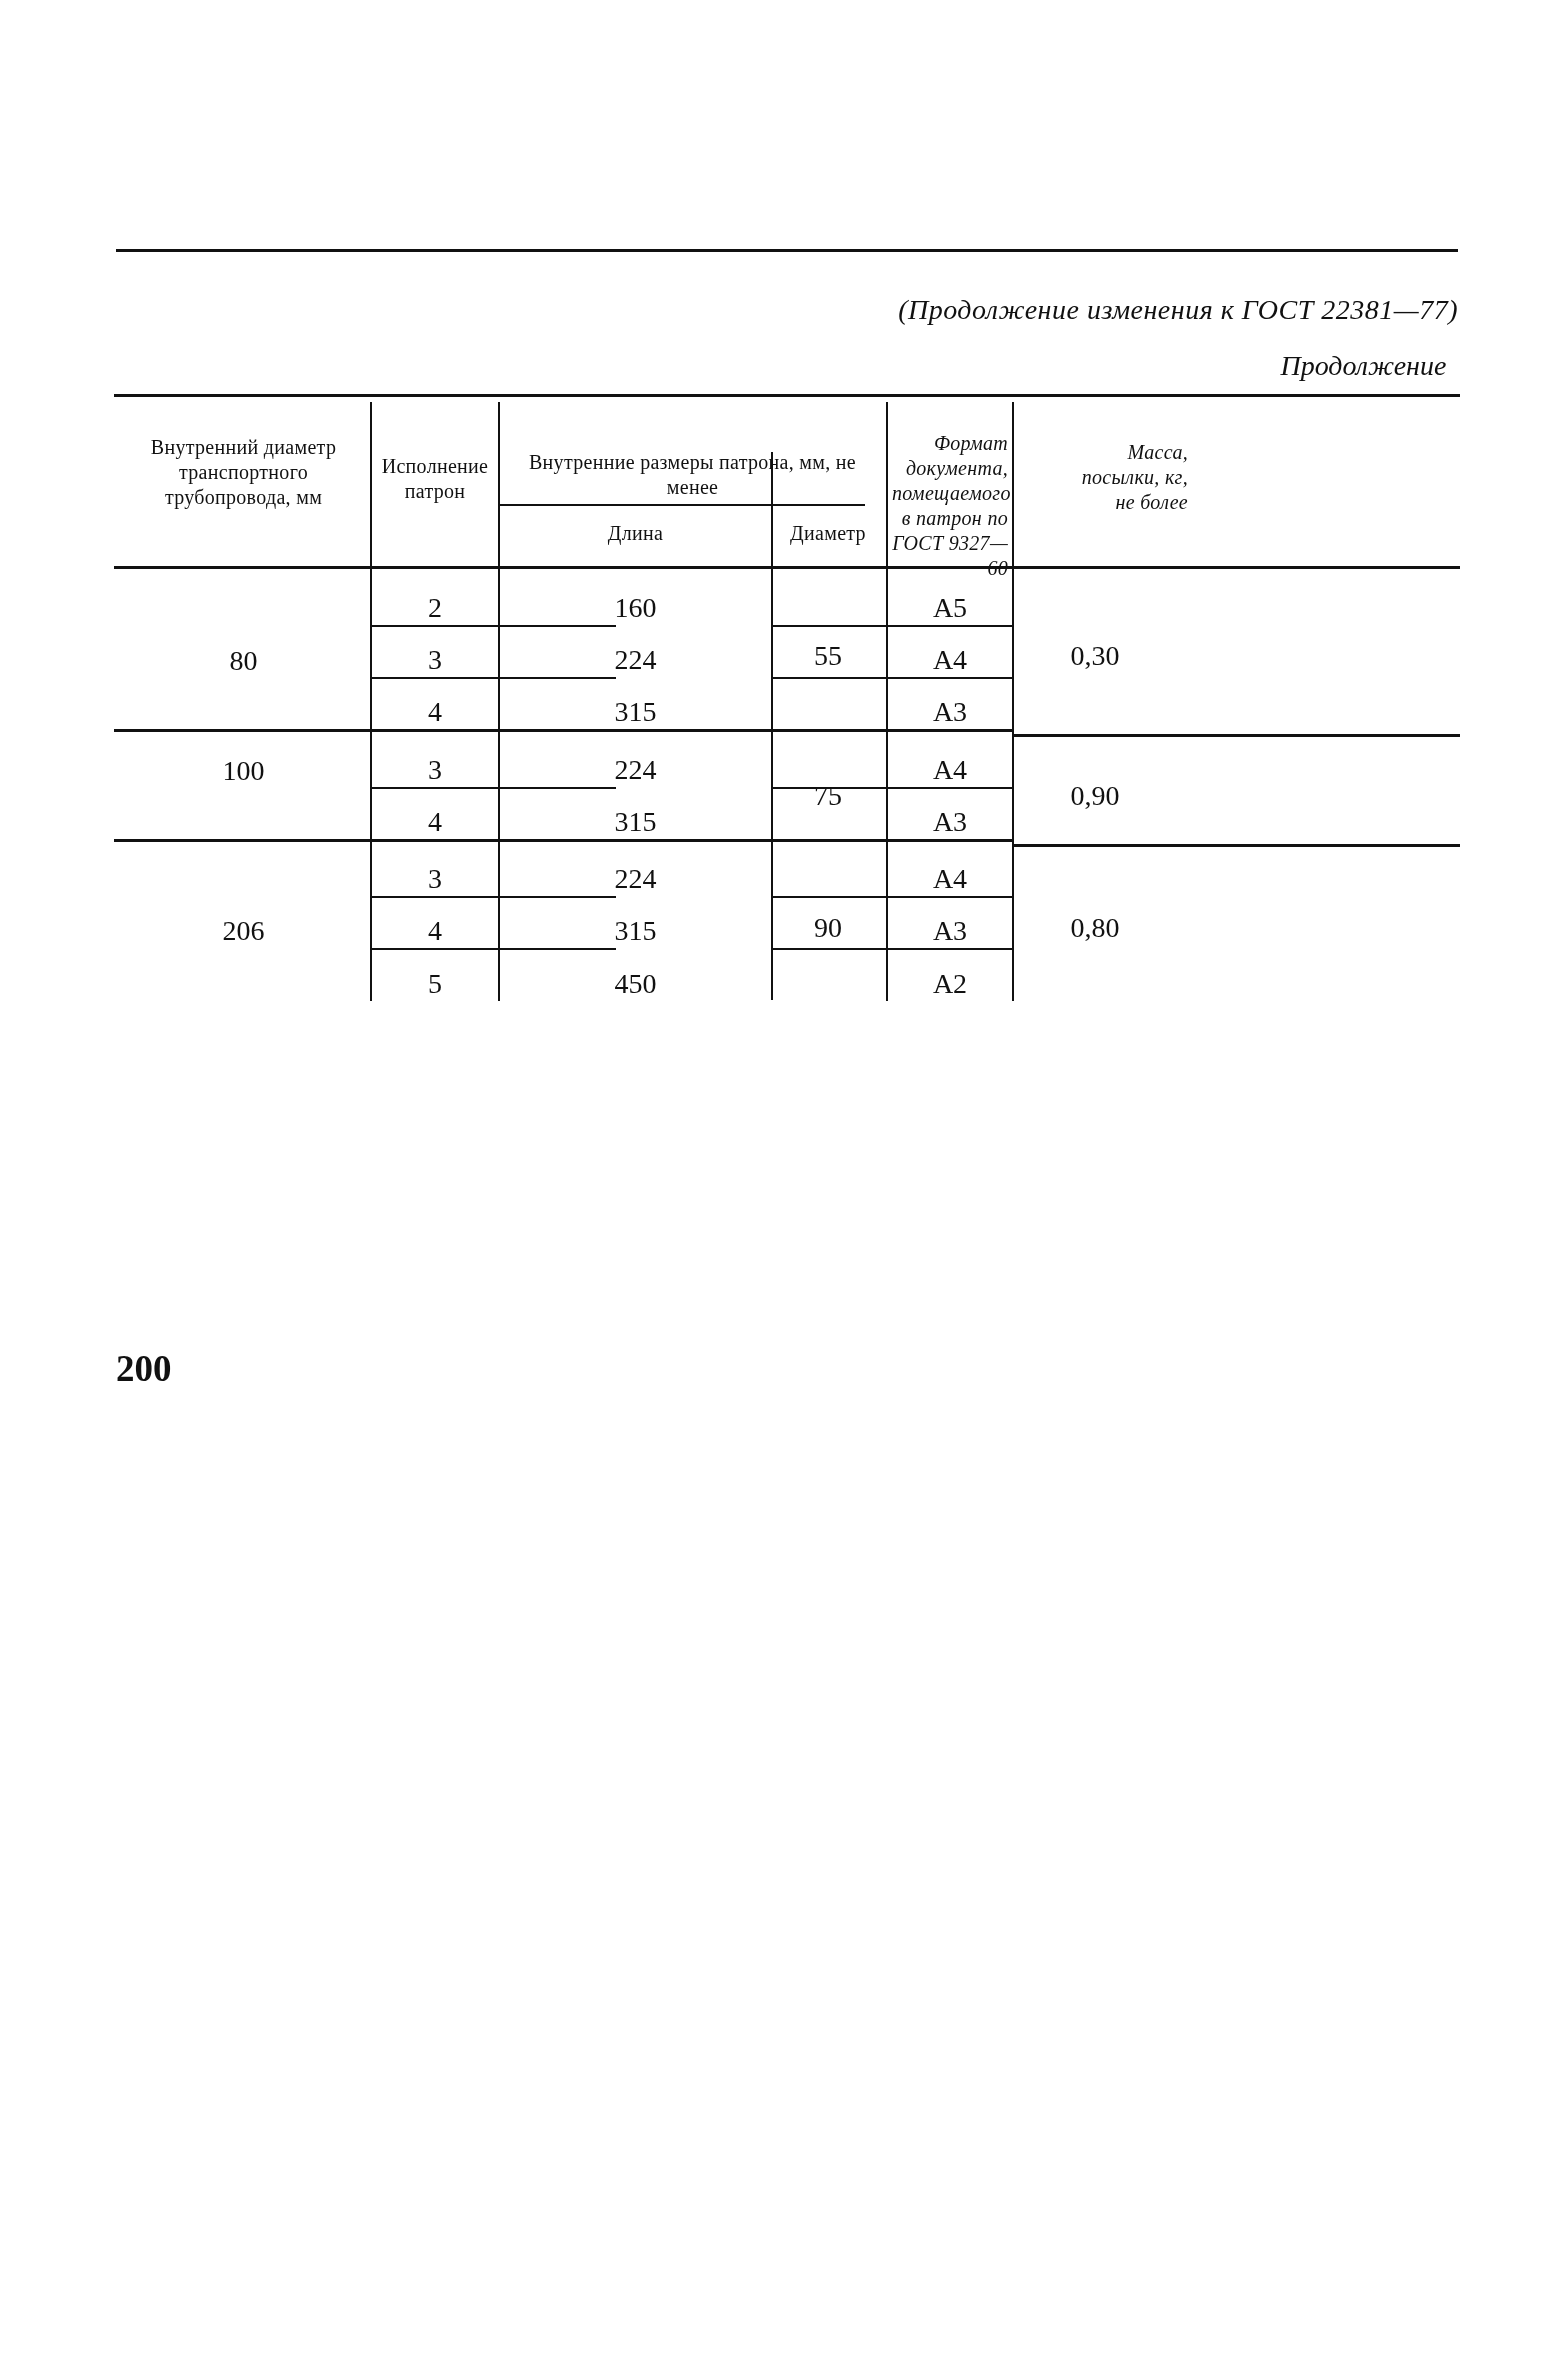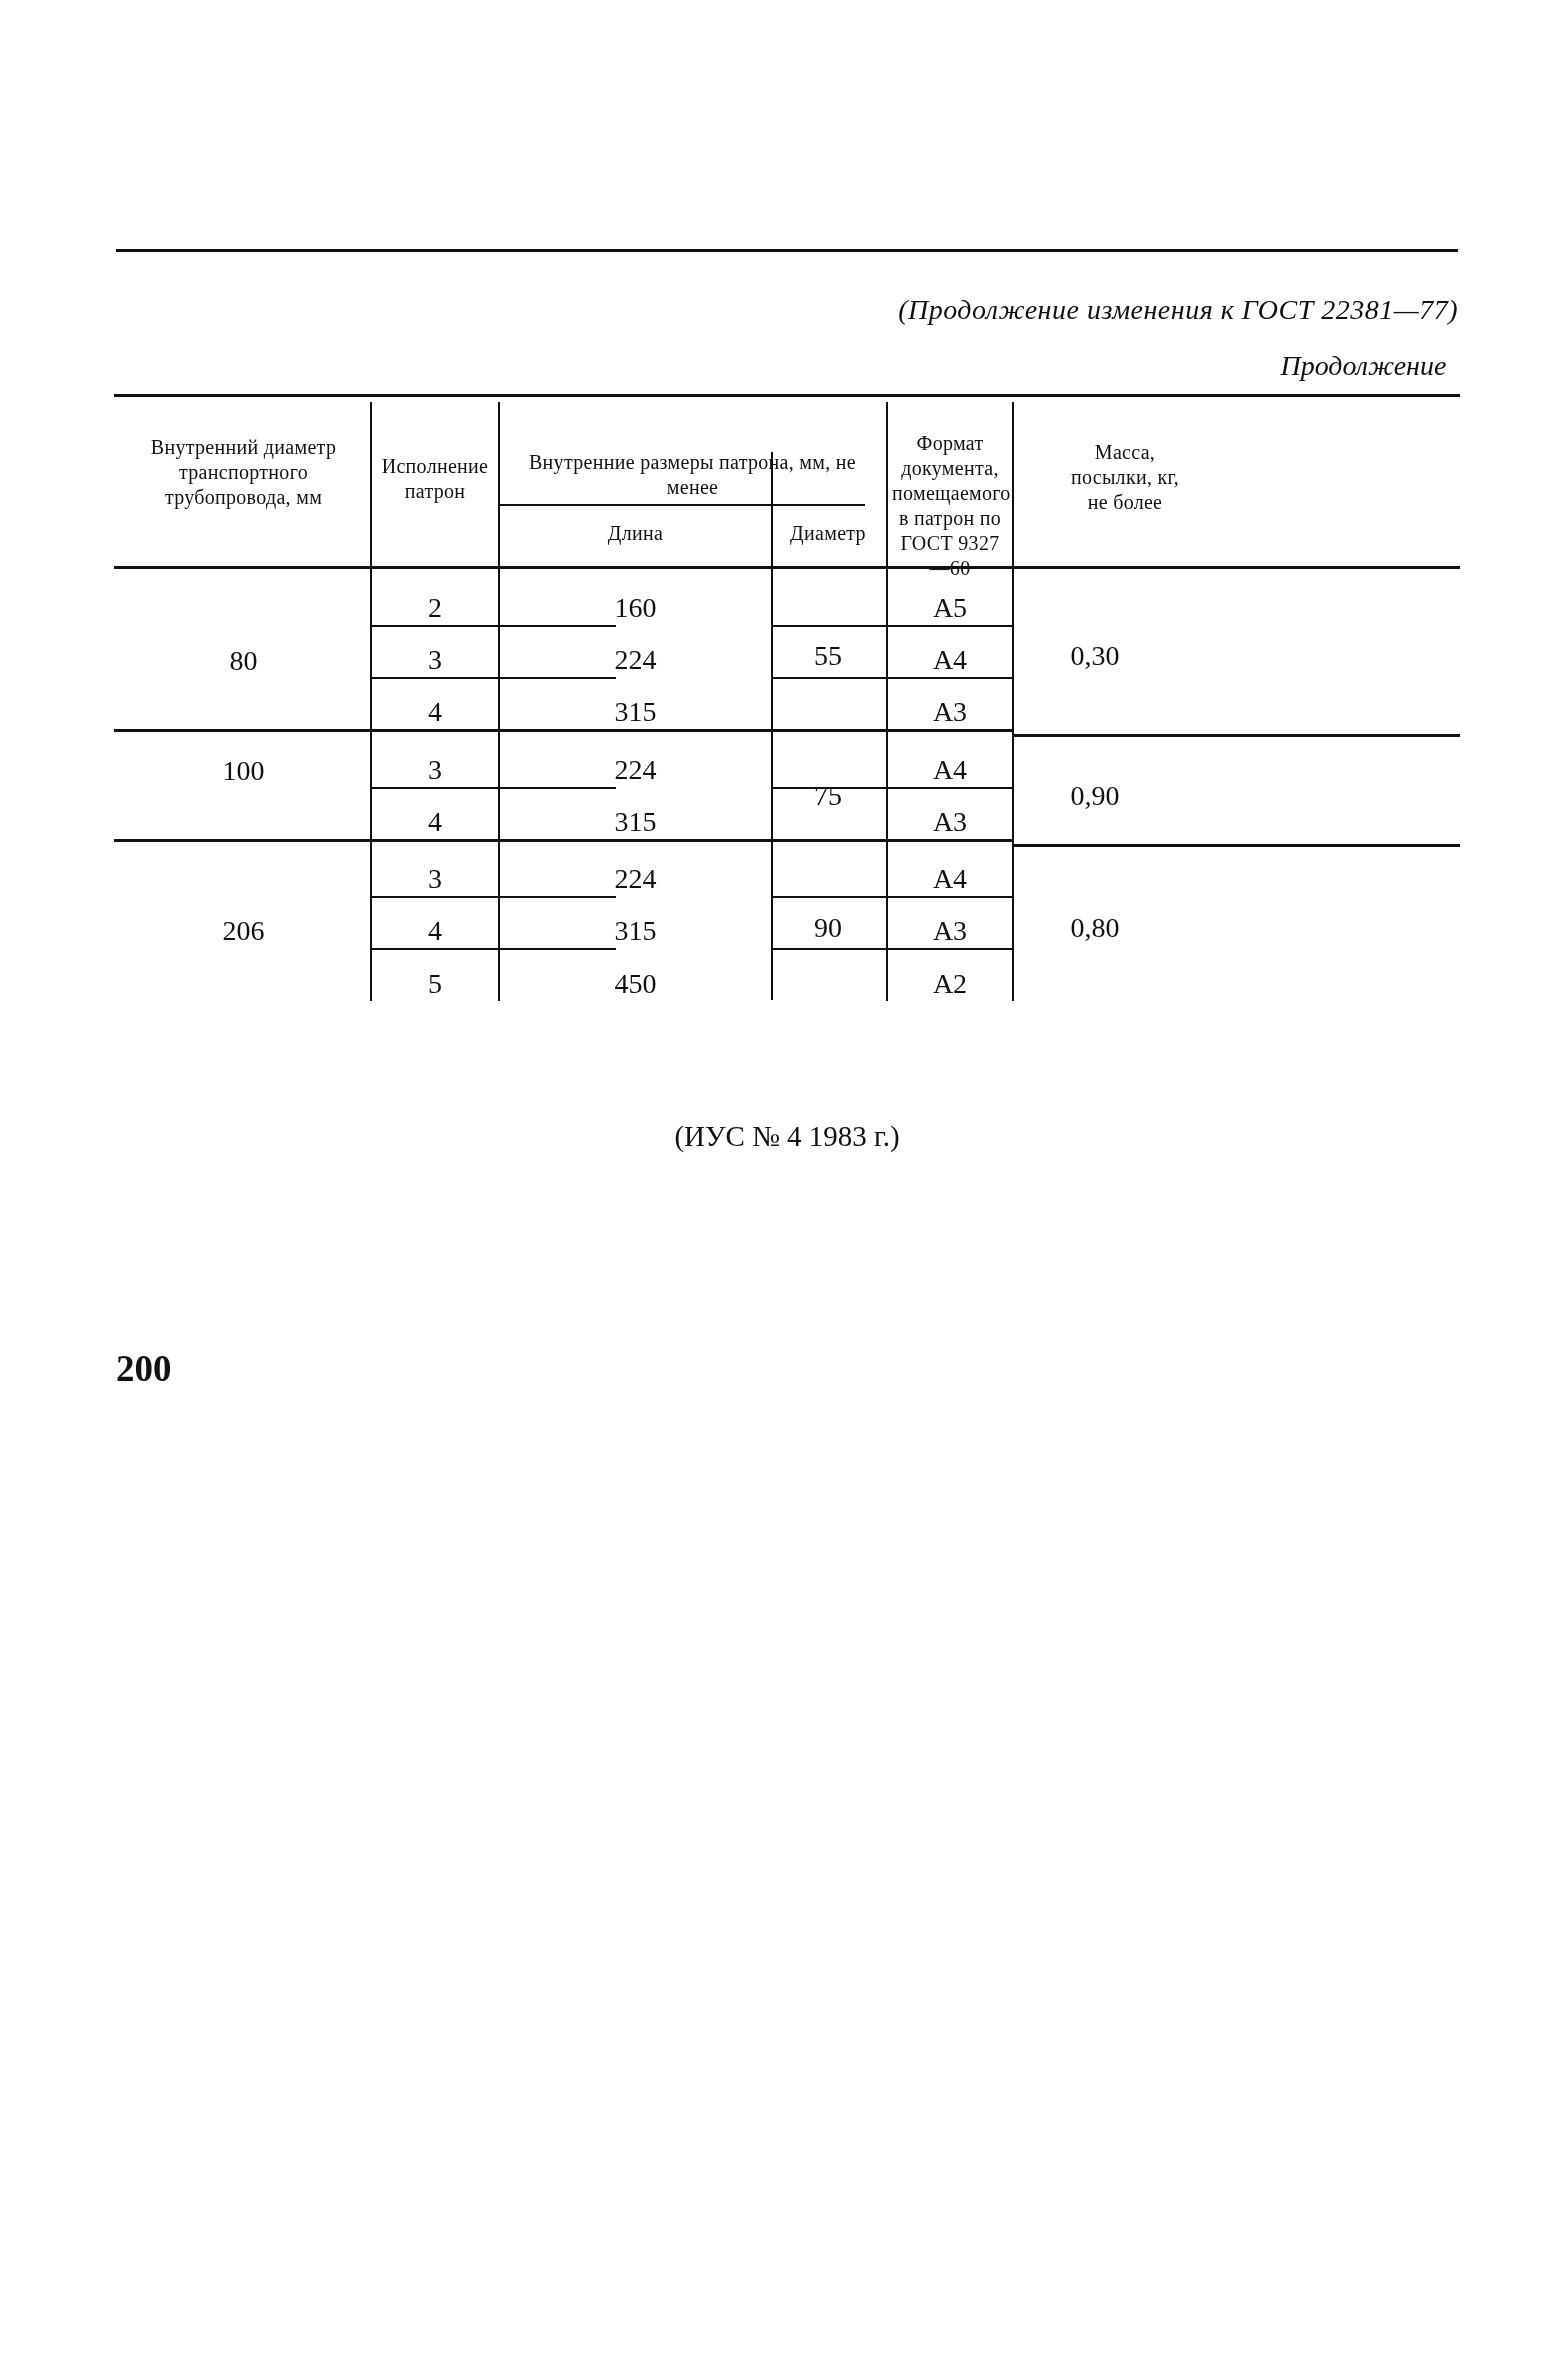--- a/index.html
+++ b/index.html
@@ -83,21 +83,22 @@
     font-family: "Liberation Serif", serif;
     text-align: center;
     line-height: 1.25;
   }
 
   .hdr {
     font-size: 20px;
     letter-spacing: 0.3px;
   }
   .hdr-left {
-    text-align: center;
+    text-align: right;
+    font-style: italic;
   }
   .val {
     font-size: 28px;
   }
 
   .iuc {
     position: absolute;
     left: 114px;
     top: 1120px;
     width: 1346px;
@@ -216,18 +217,17 @@
     <div class="cell val" style="left:660px; top:516px; width:108px;">90</div>
 
     <div class="cell val" style="left:778px; top:467px; width:116px;">А4</div>
     <div class="cell val" style="left:778px; top:519px; width:116px;">А3</div>
     <div class="cell val" style="left:778px; top:572px; width:116px;">А2</div>
 
     <div class="cell val" style="left:904px; top:516px; width:154px;">0,80</div>
 
   </div>
 
-  <div class="iuc">(ИУС № 4 1983 г.)</div>
 
   <div class="pageno">200</div>
 
 </div>
 
 
 </body></html>

